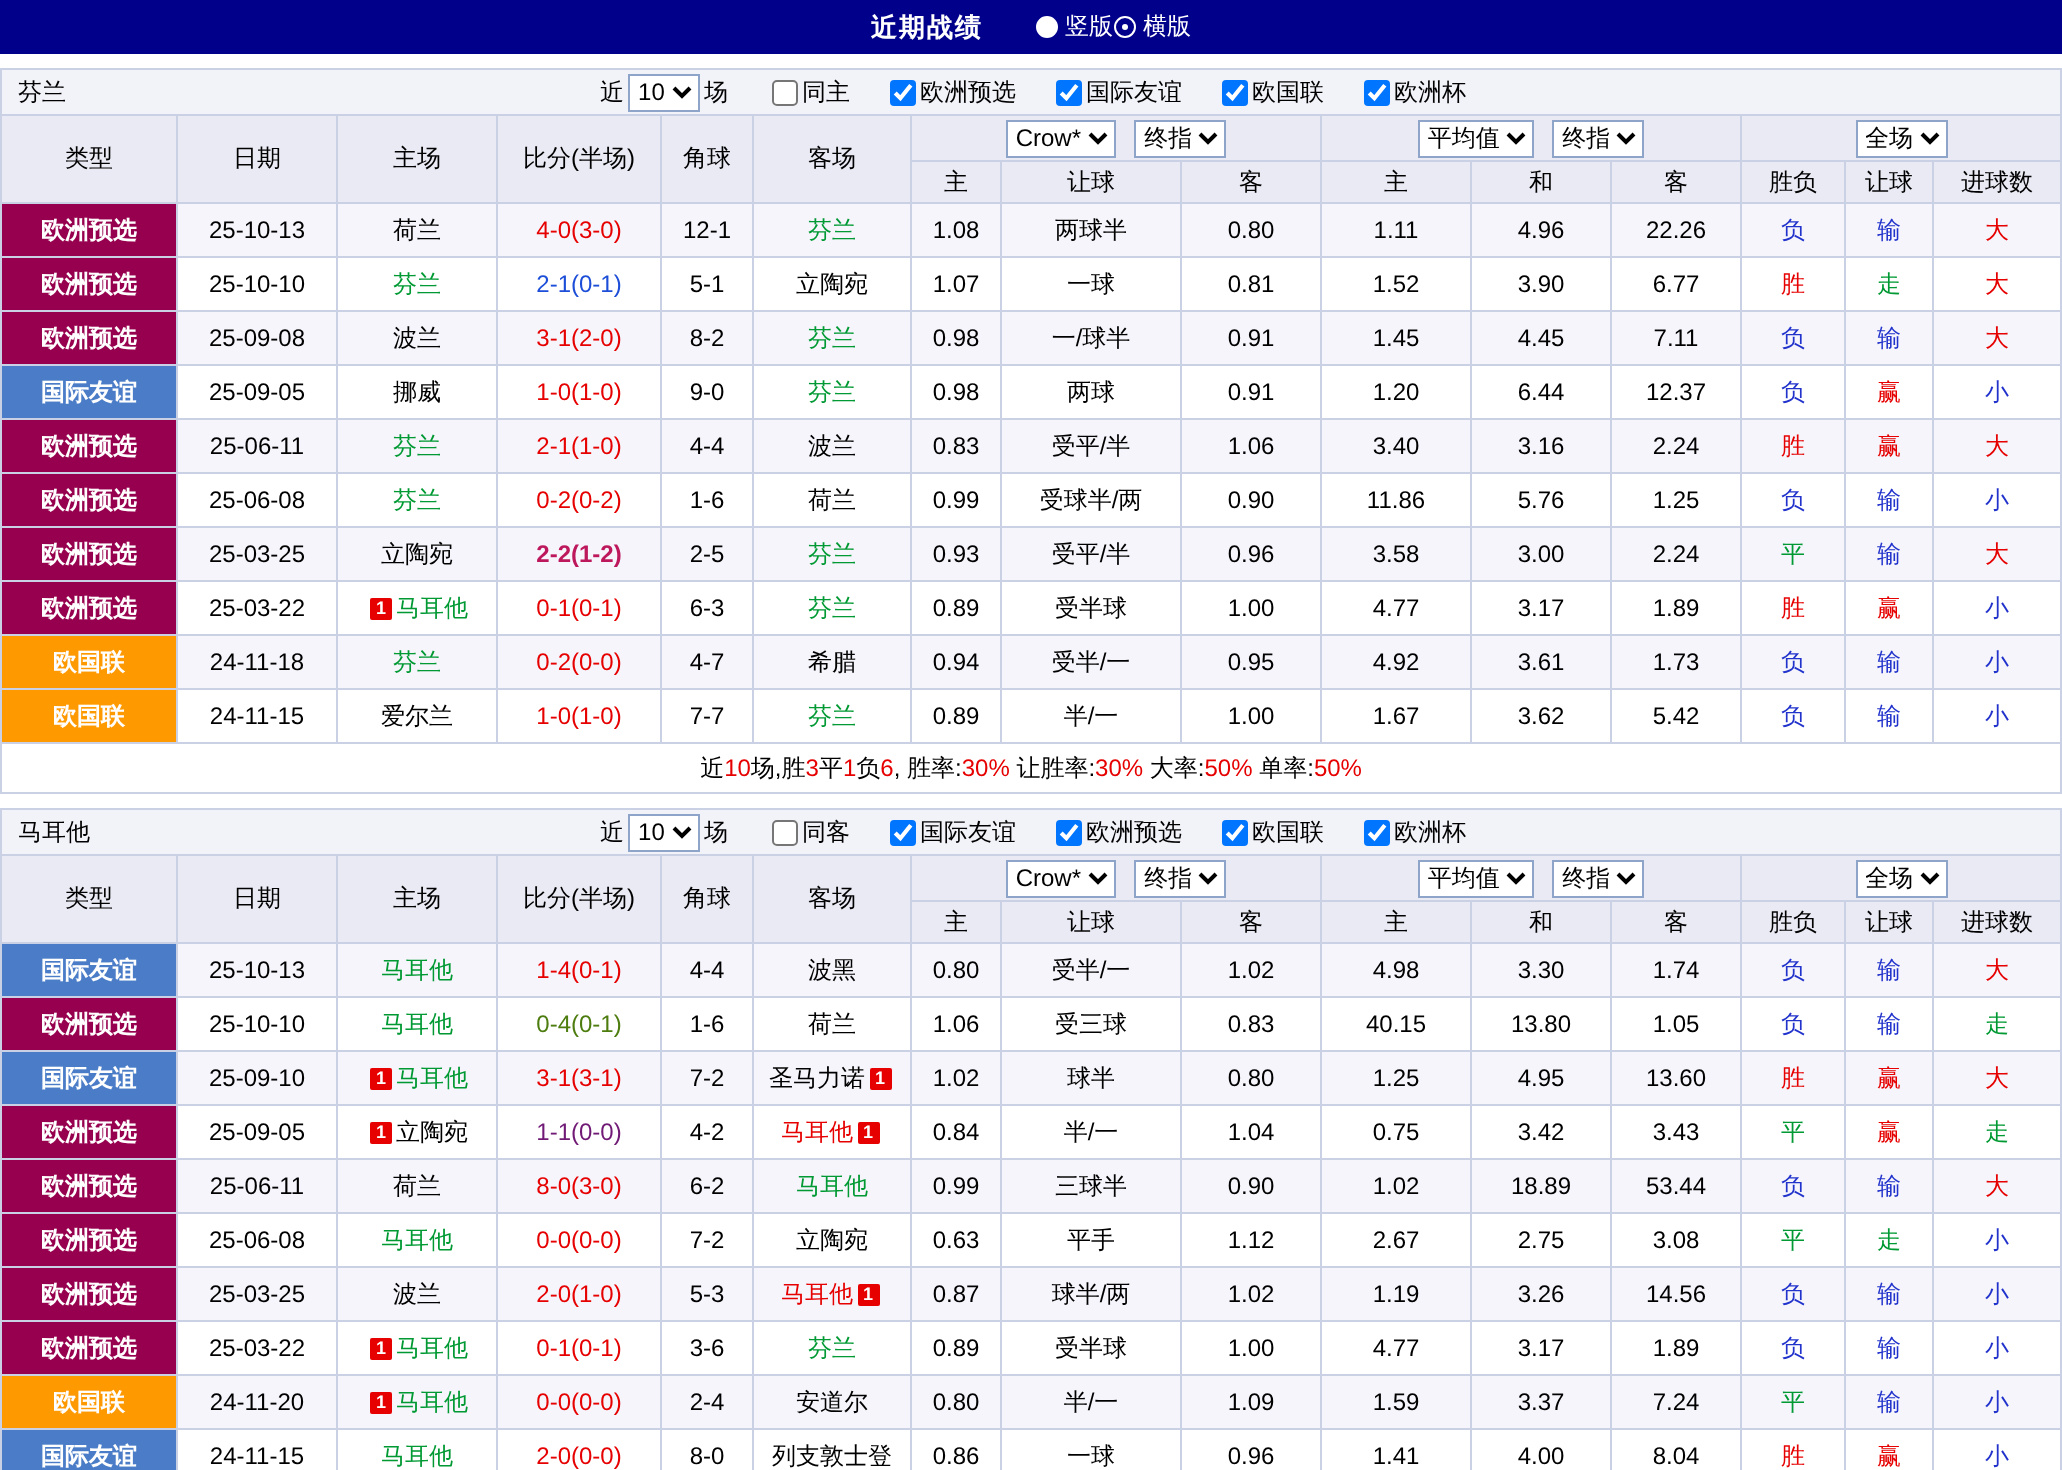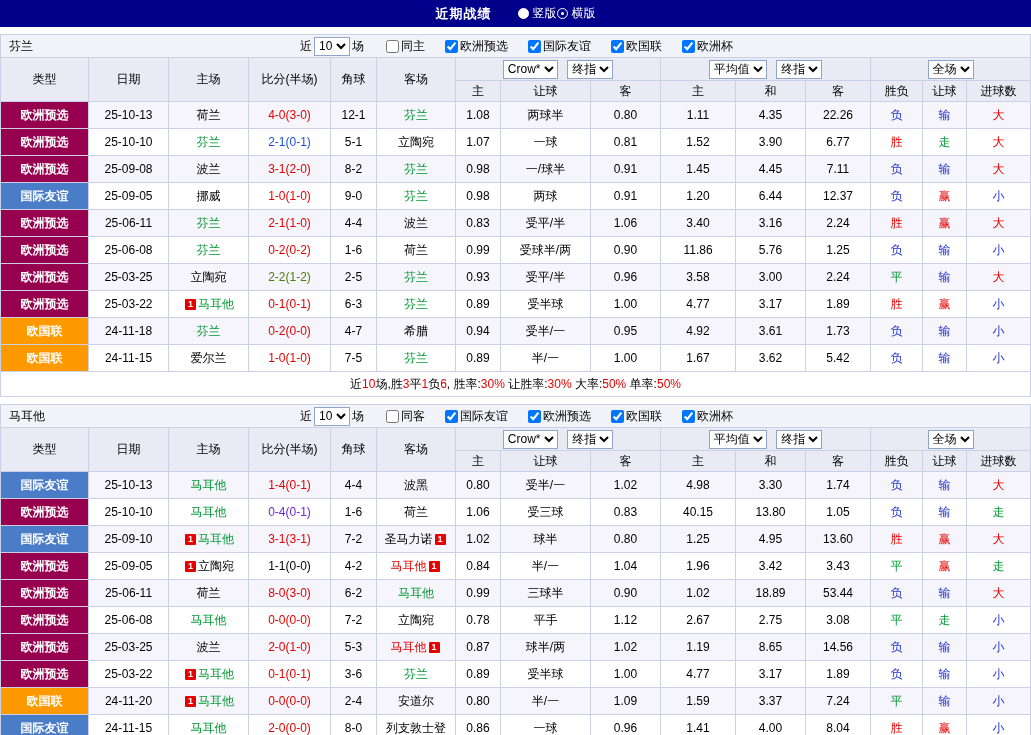--- a/index.html
+++ b/index.html
@@ -141,21 +141,21 @@
         <td class="league" style="background: rgb(151, 0, 78);">欧洲预选</td>
         <td>25-10-13</td>
         <td class="team"><span style="color: rgb(0, 0, 0);">荷兰</span></td>
         <td class="score" style="color: rgb(230, 0, 0);">4-0(3-0)</td>
         <td>12-1</td>
         <td class="team"><span style="color: rgb(0, 153, 51);">芬兰</span></td>
         <td>1.08</td>
         <td>两球半</td>
         <td>0.80</td>
         <td>1.11</td>
-        <td>4.35</td>
+        <td>4.96</td>
         <td>22.26</td>
         <td class="res" style="color: rgb(34, 51, 204);">负</td>
         <td class="res" style="color: rgb(34, 51, 204);">输</td>
         <td class="res" style="color: rgb(230, 0, 0);">大</td>
       </tr>
       <tr class="even">
         <td class="league" style="background: rgb(151, 0, 78);">欧洲预选</td>
         <td>25-10-10</td>
         <td class="team"><span style="color: rgb(0, 153, 51);">芬兰</span></td>
         <td class="score" style="color: #1d4ed8;">2-1(0-1)</td>
@@ -236,21 +236,21 @@
         <td>5.76</td>
         <td>1.25</td>
         <td class="res" style="color: rgb(34, 51, 204);">负</td>
         <td class="res" style="color: rgb(34, 51, 204);">输</td>
         <td class="res" style="color: rgb(34, 51, 204);">小</td>
       </tr>
       <tr class="odd">
         <td class="league" style="background: rgb(151, 0, 78);">欧洲预选</td>
         <td>25-03-25</td>
         <td class="team"><span style="color: rgb(0, 0, 0);">立陶宛</span></td>
-        <td class="score" style="color: #4d7c0f;">2-2(1-2)</td>
+        <td class="score" style="color: #be185d; font-weight: bold;">2-2(1-2)</td>
         <td>2-5</td>
         <td class="team"><span style="color: rgb(0, 153, 51);">芬兰</span></td>
         <td>0.93</td>
         <td>受平/半</td>
         <td>0.96</td>
         <td>3.58</td>
         <td>3.00</td>
         <td>2.24</td>
         <td class="res" style="color: rgb(0, 153, 51);">平</td>
         <td class="res" style="color: rgb(34, 51, 204);">输</td>
@@ -288,21 +288,21 @@
         <td>1.73</td>
         <td class="res" style="color: rgb(34, 51, 204);">负</td>
         <td class="res" style="color: rgb(34, 51, 204);">输</td>
         <td class="res" style="color: rgb(34, 51, 204);">小</td>
       </tr>
       <tr class="even">
         <td class="league" style="background: rgb(255, 153, 0);">欧国联</td>
         <td>24-11-15</td>
         <td class="team"><span style="color: rgb(0, 0, 0); text-align: right;">爱尔兰</span></td>
         <td class="score" style="color: rgb(230, 0, 0);">1-0(1-0)</td>
-        <td>7-5</td>
+        <td>7-7</td>
         <td class="team"><span style="color: rgb(0, 153, 51);">芬兰</span></td>
         <td>0.89</td>
         <td>半/一</td>
         <td>1.00</td>
         <td>1.67</td>
         <td>3.62</td>
         <td>5.42</td>
         <td class="res" style="color: rgb(34, 51, 204);">负</td>
         <td class="res" style="color: rgb(34, 51, 204);">输</td>
         <td class="res" style="color: rgb(34, 51, 204);">小</td>
@@ -410,21 +410,21 @@
         <td>3.30</td>
         <td>1.74</td>
         <td class="res" style="color: rgb(34, 51, 204);">负</td>
         <td class="res" style="color: rgb(34, 51, 204);">输</td>
         <td class="res" style="color: rgb(230, 0, 0);">大</td>
       </tr>
       <tr class="even">
         <td class="league" style="background: rgb(151, 0, 78);">欧洲预选</td>
         <td>25-10-10</td>
         <td class="team"><span style="color: rgb(0, 153, 51);">马耳他</span></td>
-        <td class="score" style="color: #6d28d9; text-align: center;">0-4(0-1)</td>
+        <td class="score" style="color: #4d7c0f; text-align: center;">0-4(0-1)</td>
         <td>1-6</td>
         <td class="team"><span style="color: rgb(0, 0, 0);">荷兰</span></td>
         <td>1.06</td>
         <td>受三球</td>
         <td>0.83</td>
         <td>40.15</td>
         <td>13.80</td>
         <td>1.05</td>
         <td class="res" style="color: rgb(34, 51, 204);">负</td>
         <td class="res" style="color: rgb(34, 51, 204);">输</td>
@@ -444,27 +444,27 @@
         <td>4.95</td>
         <td>13.60</td>
         <td class="res" style="color: rgb(230, 0, 0);">胜</td>
         <td class="res" style="color: rgb(230, 0, 0);">赢</td>
         <td class="res" style="color: rgb(230, 0, 0);">大</td>
       </tr>
       <tr class="even">
         <td class="league" style="background: rgb(151, 0, 78);">欧洲预选</td>
         <td>25-09-05</td>
         <td class="team"><span class="rc">1</span><span style="color: rgb(0, 0, 0);">立陶宛</span></td>
-        <td class="score" style="color: #000000;">1-1(0-0)</td>
+        <td class="score" style="color: #701a75;">1-1(0-0)</td>
         <td>4-2</td>
         <td class="team"><span style="color: rgb(230, 0, 0);">马耳他</span><span class="rc">1</span></td>
         <td>0.84</td>
         <td>半/一</td>
         <td>1.04</td>
-        <td>1.96</td>
+        <td>0.75</td>
         <td>3.42</td>
         <td>3.43</td>
         <td class="res" style="color: rgb(0, 153, 51);">平</td>
         <td class="res" style="color: rgb(230, 0, 0);">赢</td>
         <td class="res" style="color: rgb(0, 153, 51);">走</td>
       </tr>
       <tr class="odd">
         <td class="league" style="background: rgb(151, 0, 78);">欧洲预选</td>
         <td>25-06-11</td>
         <td class="team"><span style="color: rgb(0, 0, 0);">荷兰</span></td>
@@ -481,42 +481,42 @@
         <td class="res" style="color: rgb(34, 51, 204);">输</td>
         <td class="res" style="color: rgb(230, 0, 0);">大</td>
       </tr>
       <tr class="even">
         <td class="league" style="background: rgb(151, 0, 78);">欧洲预选</td>
         <td>25-06-08</td>
         <td class="team"><span style="color: rgb(0, 153, 51);">马耳他</span></td>
         <td class="score" style="color: rgb(230, 0, 0);">0-0(0-0)</td>
         <td>7-2</td>
         <td class="team"><span style="color: rgb(0, 0, 0);">立陶宛</span></td>
-        <td>0.78</td>
+        <td>0.63</td>
         <td>平手</td>
         <td>1.12</td>
         <td>2.67</td>
         <td>2.75</td>
         <td>3.08</td>
         <td class="res" style="color: rgb(0, 153, 51);">平</td>
         <td class="res" style="color: rgb(0, 153, 51);">走</td>
         <td class="res" style="color: rgb(34, 51, 204);">小</td>
       </tr>
       <tr class="odd">
         <td class="league" style="background: rgb(151, 0, 78);">欧洲预选</td>
         <td>25-03-25</td>
         <td class="team"><span style="color: rgb(0, 0, 0);">波兰</span></td>
         <td class="score" style="color: rgb(230, 0, 0);">2-0(1-0)</td>
         <td>5-3</td>
         <td class="team"><span style="color: rgb(230, 0, 0);">马耳他</span><span class="rc">1</span></td>
         <td>0.87</td>
         <td>球半/两</td>
         <td>1.02</td>
         <td>1.19</td>
-        <td>8.65</td>
+        <td>3.26</td>
         <td>14.56</td>
         <td class="res" style="color: rgb(34, 51, 204);">负</td>
         <td class="res" style="color: rgb(34, 51, 204);">输</td>
         <td class="res" style="color: rgb(34, 51, 204);">小</td>
       </tr>
       <tr class="even">
         <td class="league" style="background: rgb(151, 0, 78);">欧洲预选</td>
         <td>25-03-22</td>
         <td class="team"><span class="rc">1</span><span style="color: rgb(0, 153, 51);">马耳他</span></td>
         <td class="score" style="color: rgb(230, 0, 0);">0-1(0-1)</td>

